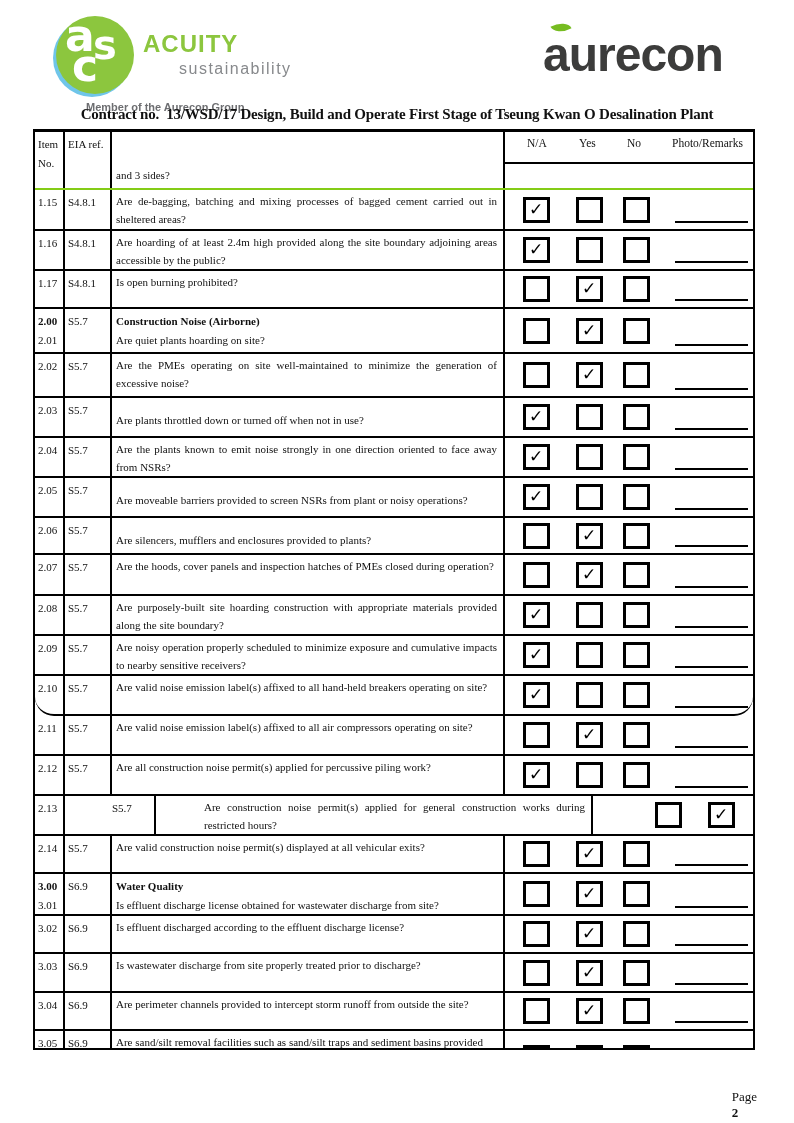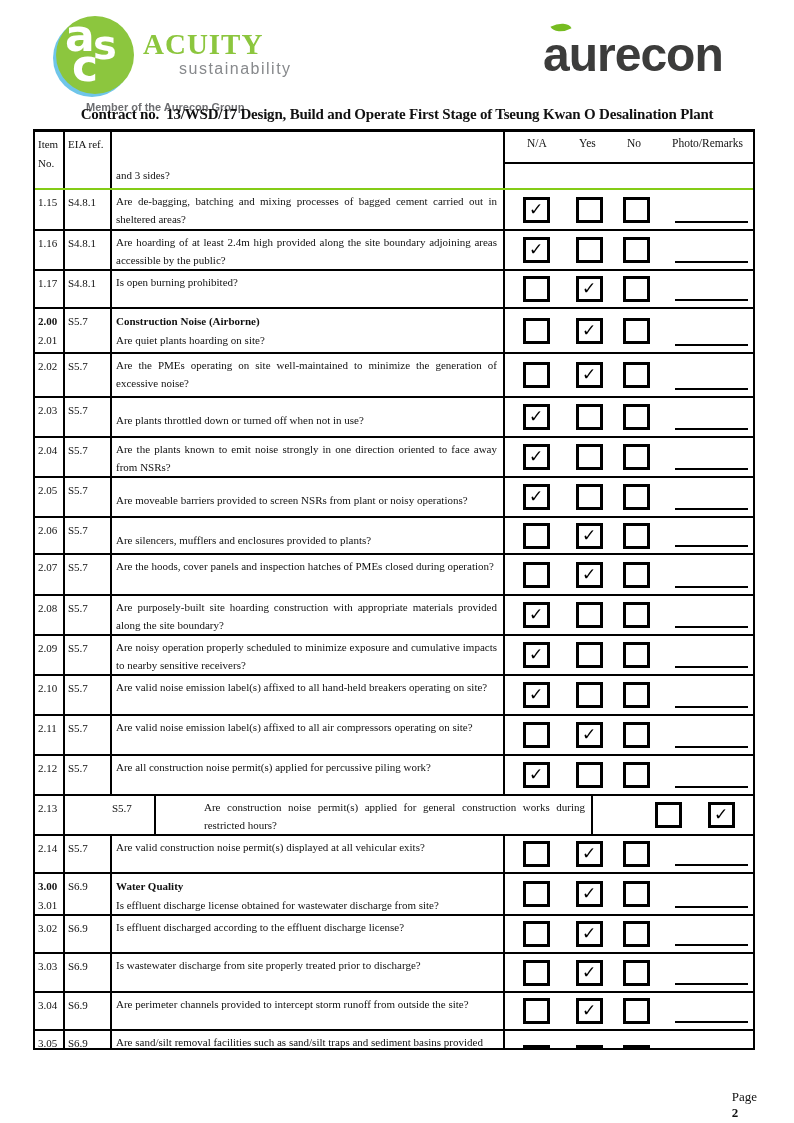--- a/index.html
+++ b/index.html
@@ -9,21 +9,21 @@
   
   .acuity{position:absolute;left:56px;top:16px;font-family:"Liberation Sans","DejaVu Sans",sans-serif;}
   .acuity-top{display:flex;align-items:flex-start;}
   .acuity-circle{position:relative;width:78px;height:78px;border-radius:50%;background:#8CC63E;
                  box-shadow:-3px 3px 0 0 #6FC5E9;flex:none;}
   .acuity-circle span{position:absolute;color:#fff;font-weight:bold;font-family:"DejaVu Sans",sans-serif;}
   .mono-a{left:9px;top:-6px;font-size:44px;}
   .mono-s{left:37px;top:6px;font-size:40px;}
   .mono-c{left:16px;top:24px;font-size:44px;}
   .acuity-text{margin-left:9px;padding-top:13px;}
-  .acuity-name{font-size:29px;font-weight:bold;color:#8CC63E;letter-spacing:1px;line-height:30px;font-family:Liberation Serif, serif;}
+  .acuity-name{font-size:24px;font-weight:bold;color:#8CC63E;letter-spacing:1px;line-height:30px;}
   .acuity-tag{font-size:16px;color:#87898C;letter-spacing:1.5px;margin-left:36px;line-height:19px;}
   .acuity-member{font-size:11px;font-weight:bold;color:#6D6E71;margin-top:7px;margin-left:30px;}
 
   .aurecon{position:absolute;left:543px;top:29px;font-family:"Liberation Sans","DejaVu Sans",sans-serif;}
   .aurecon-word{position:relative;font-size:48px;font-weight:bold;color:#3C3C3B;letter-spacing:-1px;line-height:52px;}
   .aurecon-leaf{position:absolute;left:9px;top:-7px;width:18px;height:11px;background:#76BC21;
                 border-radius:0 100% 0 100%;transform:rotate(-28deg);}
 
   
   .title{position:absolute;top:106px;left:0;width:100%;text-align:center;
@@ -377,21 +377,21 @@
     </div>
     <div class="c-check">
       <span class="box box-na checked">
               <span class="tick">✓</span>
             </span>
       <span class="box box-yes"></span>
       <span class="box box-no"></span>
       <span class="rline"></span>
     </div>
   </div>
-        <div class="row" style="height: 40px;">
+        <div class="row" style="height: 40px; border-radius: 19px;">
     <div class="c-item">
       <span class="item-1" data-field="item">2.10</span>
       <span class="item-2 empty" data-field="item2"></span>
     </div>
     <div class="c-eia">
       <span data-field="eia">S5.7</span>
       <span data-field="eia2" class="empty"></span>
     </div>
     <div class="c-q">
 

